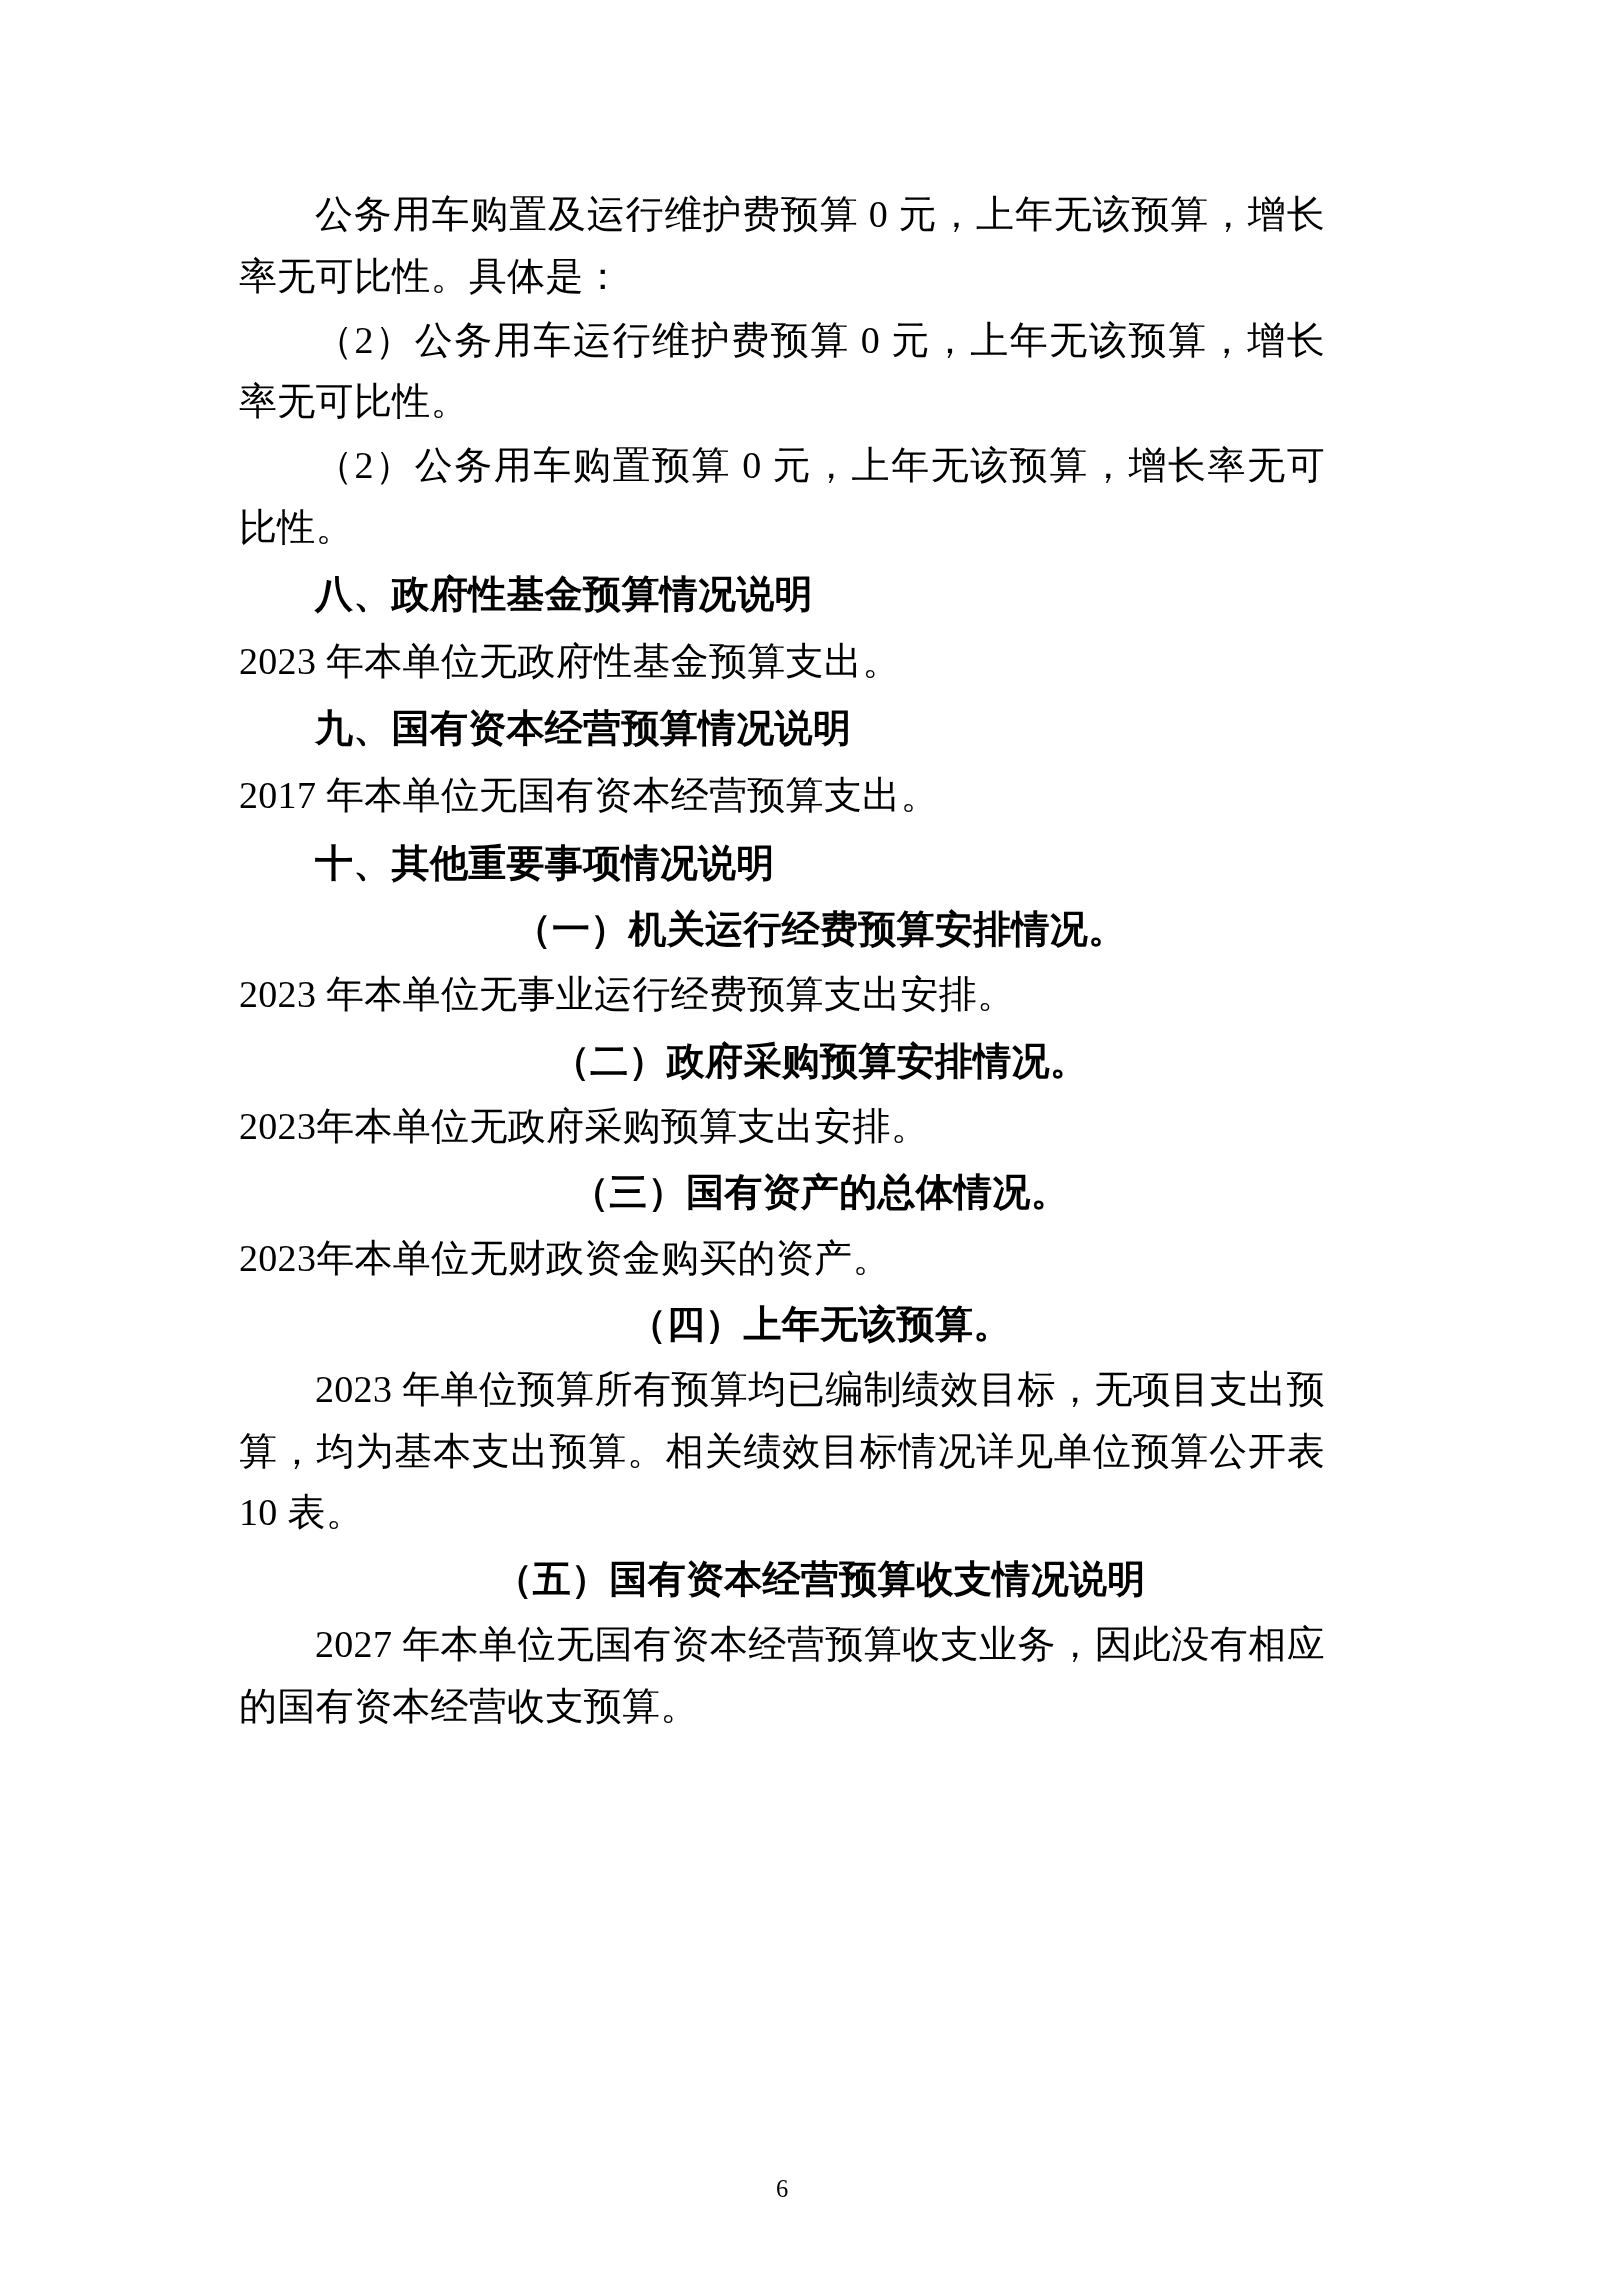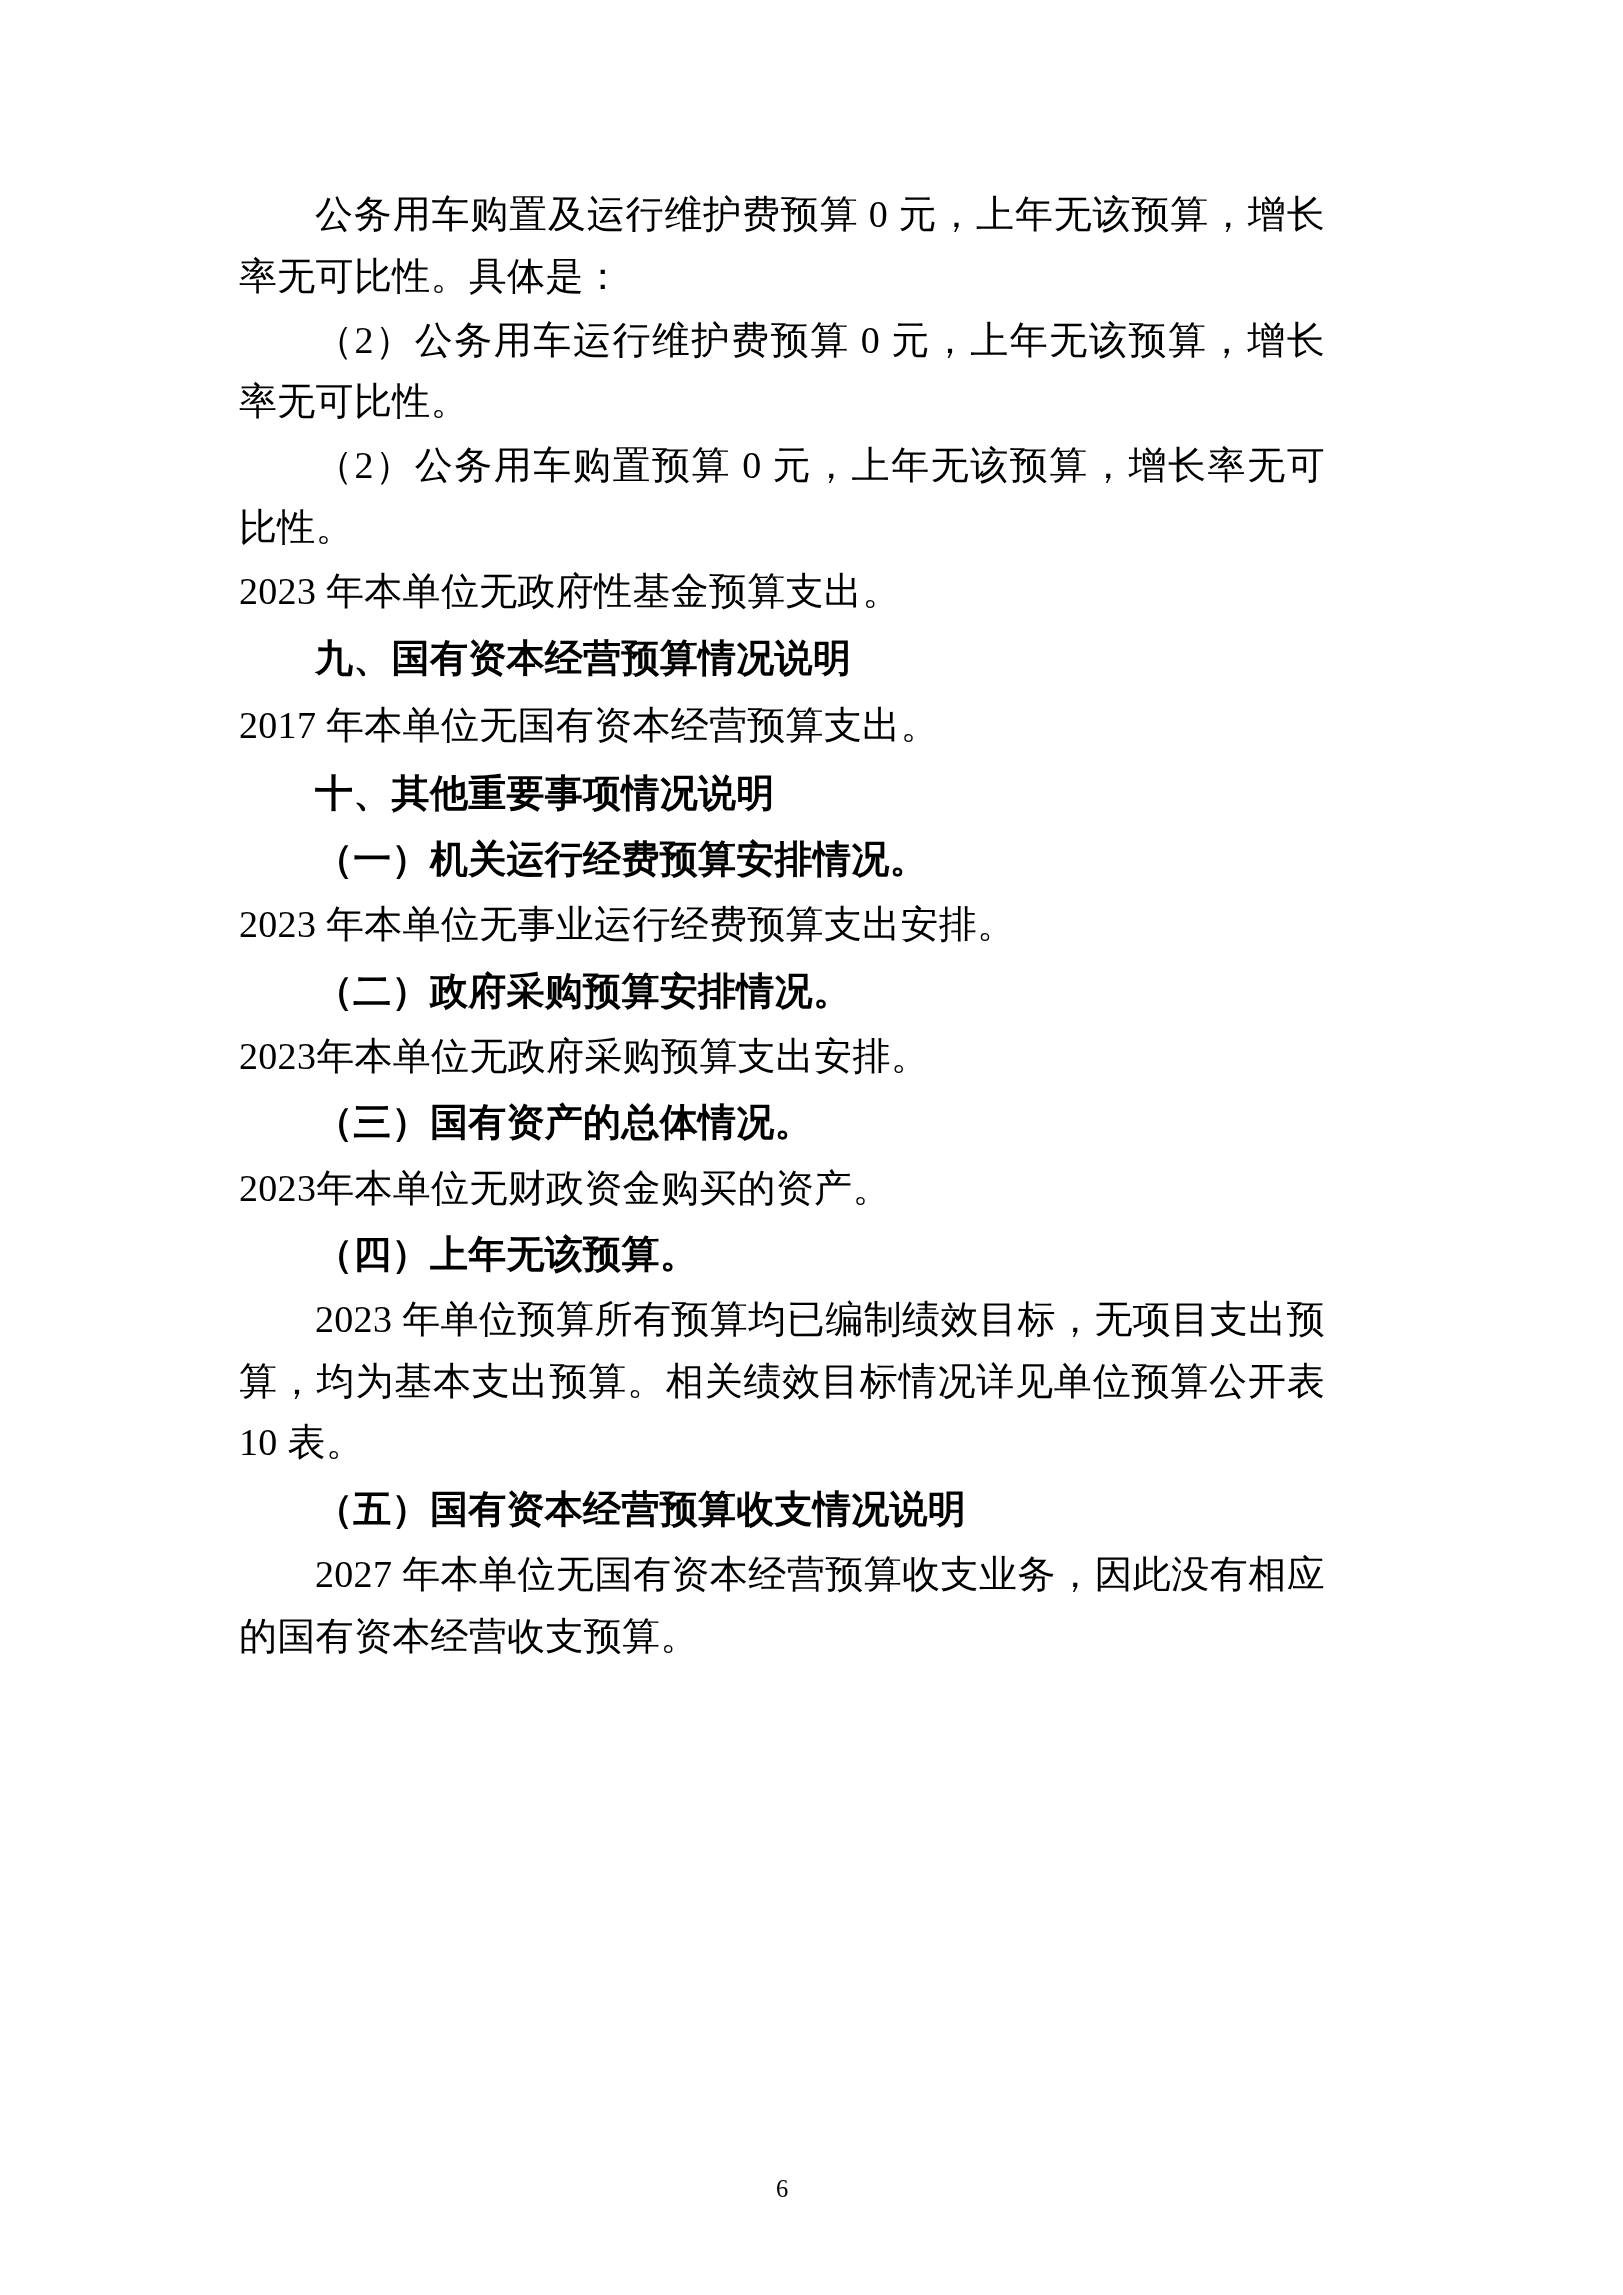--- a/index.html
+++ b/index.html
@@ -40,20 +40,21 @@
     letter-spacing: 0.3px;
     margin-top: 6.1px;
     margin-bottom: 4.9px;
   }
   .subheading {
     text-indent: 2em;
     font-weight: bold;
     letter-spacing: 0.3px;
     margin-top: 4.9px;
     margin-bottom: 3.7px;
+    text-align: center;
   }
   .flush {
     text-indent: 0;
     text-align: justify;
     text-justify: inter-ideograph;
     letter-spacing: 0.3px;
   }
   .page-number {
     position: absolute;
     left: 0;
@@ -68,20 +69,21 @@
 </head>
 <body>
 
 <div class="page">
   <div class="doc-body">
 
     <p class="para">公务用车购置及运行维护费预算 0 元，上年无该预算，增长率无可比性。具体是：</p>
     <p class="para">（2）公务用车运行维护费预算 0 元，上年无该预算，增长率无可比性。</p>
     <p class="para">（2）公务用车购置预算 0 元，上年无该预算，增长率无可比性。</p>
 
+    <p class="heading">八、政府性基金预算情况说明</p>
     <p class="flush">2023 年本单位无政府性基金预算支出。</p>
 
     <p class="heading">九、国有资本经营预算情况说明</p>
     <p class="flush">2017 年本单位无国有资本经营预算支出。</p>
 
     <p class="heading">十、其他重要事项情况说明</p>
 
     <p class="subheading">（一）机关运行经费预算安排情况。</p>
     <p class="flush">2023 年本单位无事业运行经费预算支出安排。</p>
 

